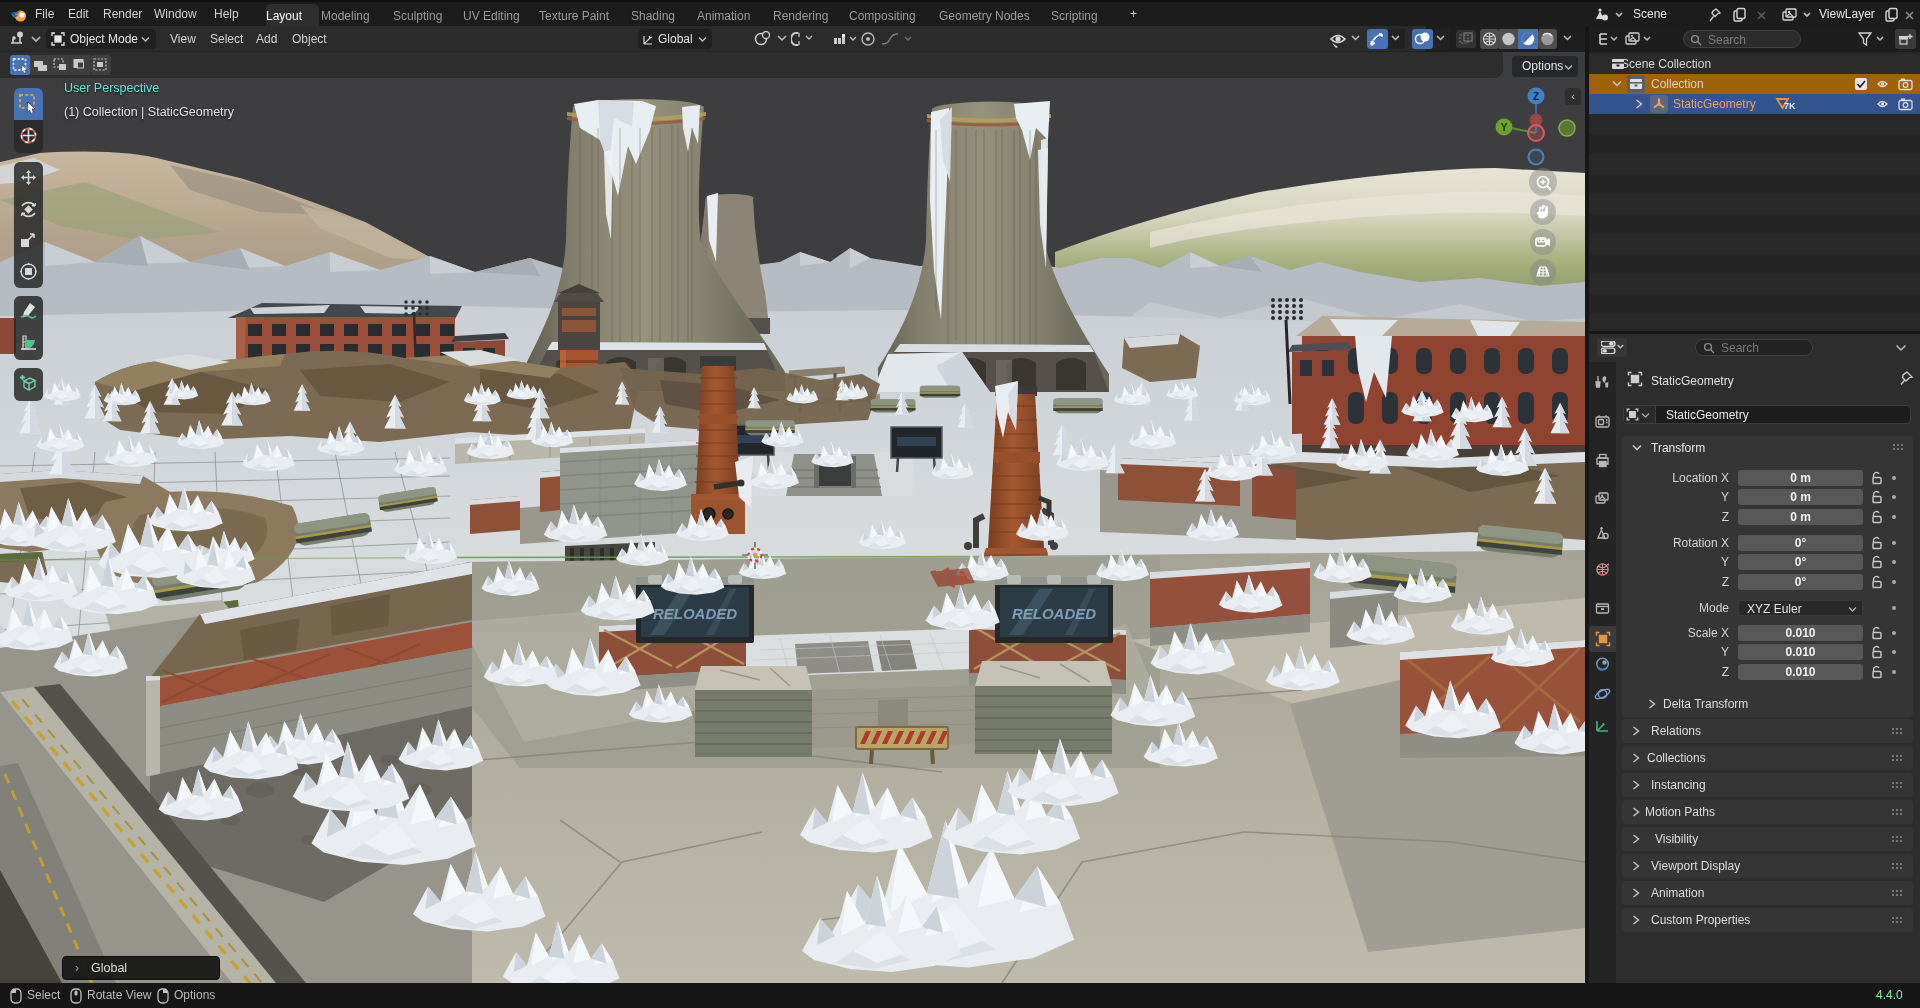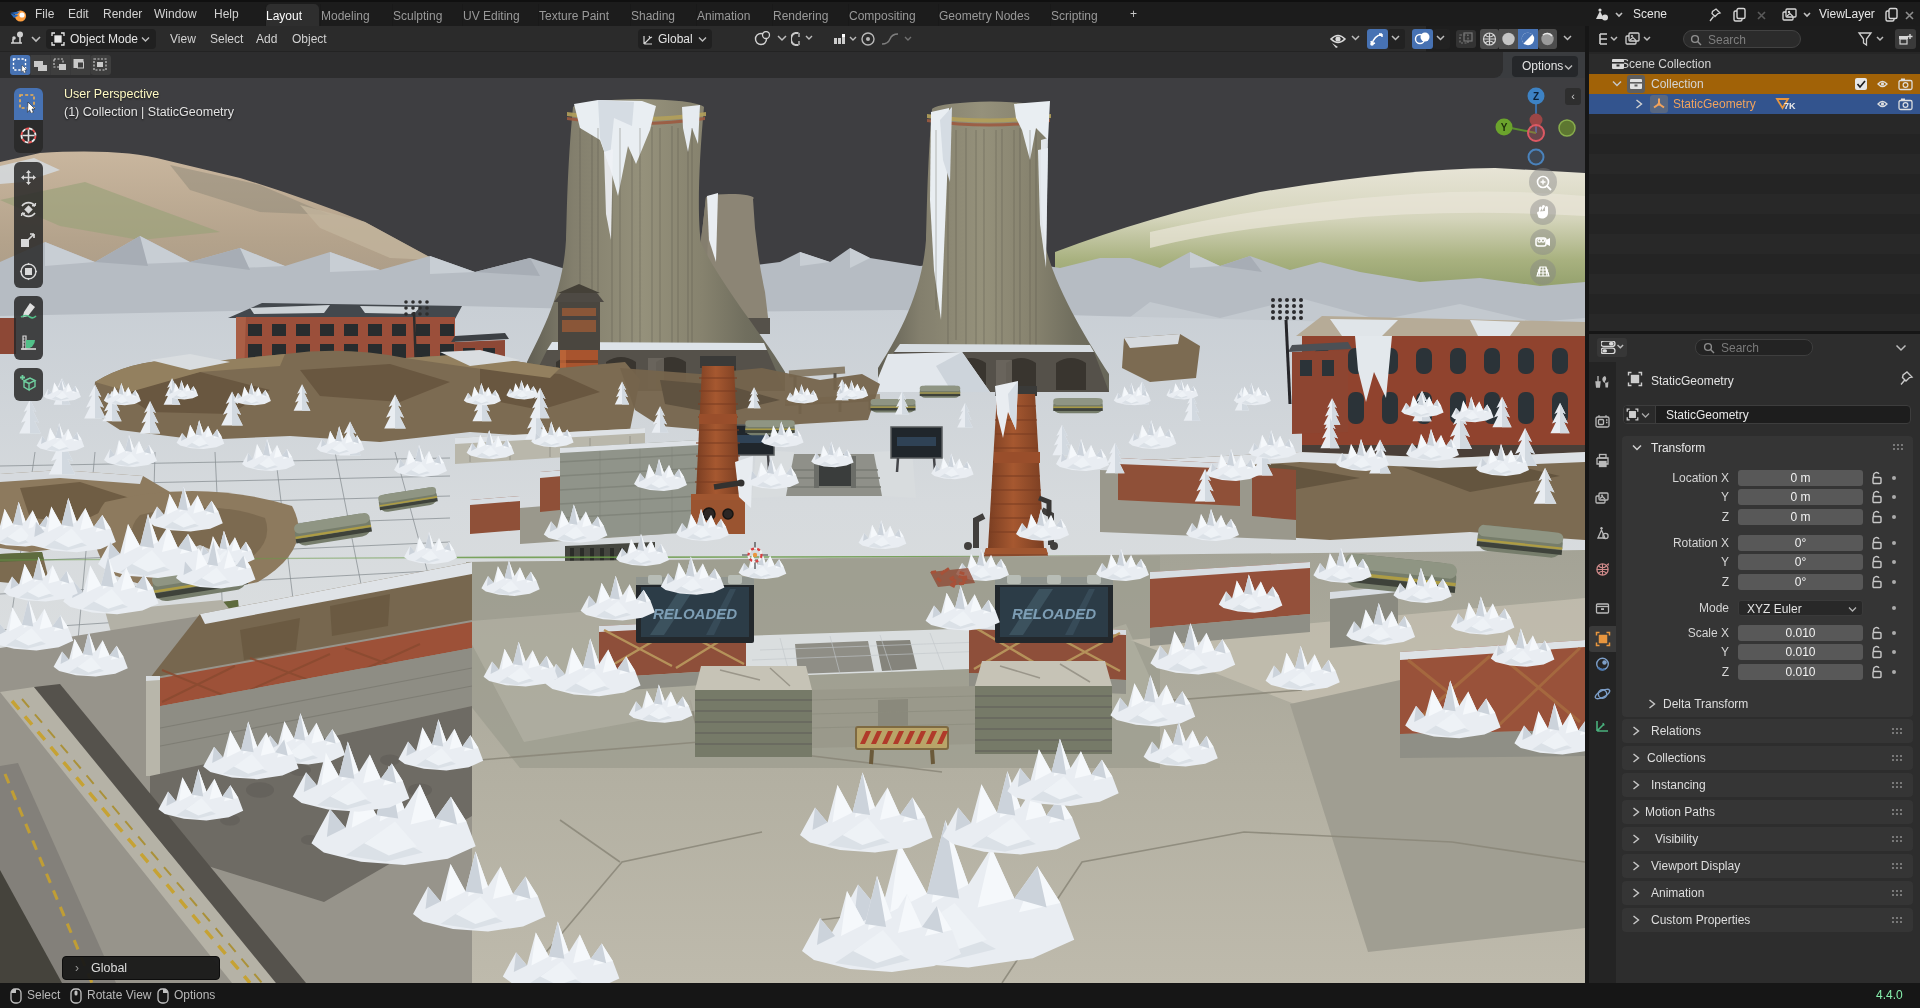--- a/index.html
+++ b/index.html
@@ -12,21 +12,21 @@
 .tab.active { background:#2e2e2e; color:#fcfcfc; border-radius:5px 5px 0 0; }
 #hdr2 { position:absolute; left:0; top:26px; width:1426px; height:26px; background:#2b2b2b; border-bottom:1px solid #232323;}
 #tset { position:absolute; left:0; top:52px; width:1503px; height:26px; background:#2d2d2e; border-radius:0 0 9px 0; }
 .hbtn { position:absolute; background:#202020; border-radius:4px; color:#e3e3e3; font-size:12px; }
 #viewport { position:absolute; left:0; top:78px; width:1585px; height:905px; background:#3d3d40; overflow:hidden; }
 #rpanel { position:absolute; left:1585px; top:26px; width:335px; height:957px; background:#161616; }
 #outliner { position:absolute; left:4px; top:0px; width:331px; height:305px; background:#262626; }
 #props { position:absolute; left:4px; top:308px; width:331px; height:649px; background:#2d2d2d; }
 #statusbar { position:absolute; left:0; top:983px; width:1920px; height:25px; background:#161616; color:#b8b8b8; font-size:12px; }
 .ol-row { position:absolute; left:0; width:331px; height:20px; line-height:20px; font-size:12px; color:#d4d4d4; }
-.field { position:absolute; background:#585858; border-radius:3px; height:16px; line-height:16px; font-size:12px; color:#f2f2f2; text-align:center; }
+.field { position:absolute; background:#585858; border-radius:3px; height:16px; line-height:16px; font-size:12px; color:#f2f2f2; text-align:center;font-weight:bold; }
 .plabel { position:absolute; height:16px; line-height:16px; font-size:12px; color:#d5d5d5; text-align:right; }
 .collhdr { position:absolute; left:1623px; background:#353535; border-radius:4px; height:24px; line-height:24px; font-size:12px; color:#dedede; width:291px; }
 svg text { font-family:"Liberation Sans",sans-serif; -webkit-font-smoothing:antialiased; }
 </style>
 </head>
 <body>
 <div id="viewport">
 <svg id="scene" width="1585" height="905" viewBox="0 78 1585 905" style="position:absolute;left:0;top:0">
 <defs>
 <linearGradient id="hillg" x1="0" y1="0" x2="0" y2="1">
@@ -672,21 +672,21 @@
  <path d="M4 16 V3 h3 v13 Z M4 6 h1.5 M4 9 h2 M4 12 h1.5" stroke="#d8d8d8" stroke-width="1.2" fill="none"></path>
  <path d="M7 16 a9 9 0 0 0 9-9 l-9 0 Z" fill="#52c089"></path>
  <path d="M2 16 h15" stroke="#d8d8d8" stroke-width="1.6"></path>
       </svg>
 <div class="abs" style="left:0;top:280px;width:29px;height:33px;background:rgba(40,40,40,.85);border-radius:6px"></div>
 <svg class="abs" style="left:4px;top:285px" width="21" height="21" viewBox="0 0 21 21">
  <path d="M6 8 l6-3 5 2.5 -6 3 Z M6 8 v6 l5 3 v-6.5 Z M17 7.5 v6 l-6 3.5" fill="none" stroke="#6fcf9f" stroke-width="1.4"></path>
  <path d="M4.5 2 v5 M2 4.5 h5" stroke="#6fcf9f" stroke-width="1.8"></path>
       </svg>
 </div>
-<div class="abs" style="left:64px;top:9px;font-size:12.5px;color:#fef9c3;text-shadow:0 1px 2px rgba(0,0,0,.75)">User Perspective</div>
+<div class="abs" style="left:64px;top:3px;font-size:12.5px;color:#5eead4;text-shadow:0 1px 2px rgba(0,0,0,.75)">User Perspective</div>
 <div class="abs" style="left:64px;top:27px;font-size:12.5px;color:#e4e4e4;text-shadow:0 1px 2px rgba(0,0,0,.75)">(1) Collection | StaticGeometry</div>
 <div class="abs" style="left:1565px;top:10px;width:16px;height:17px;background:#2e2e2e;border-radius:3px;color:#c9c9c9;font-size:11px;text-align:center;line-height:16px">‹</div>
 <svg class="abs" style="left:1492px;top:-2px" width="92" height="96" viewBox="0 0 92 96">
  <path d="M44 57 L44 22" stroke-width="2" stroke="#3c6ea5" fill="none"></path>
  <path d="M44 57 L14 51" stroke="#5a8e2f" stroke-width="2"></path>
  <circle cx="44" cy="20" r="8.5" fill="#3d82c4"></circle>
       <text x="44" y="24" font-size="10" font-weight="bold" fill="#0d2137" text-anchor="middle">Z</text>
  <circle cx="12" cy="51" r="8.5" fill="#6ba32c"></circle>
       <text x="12" y="55" font-size="10" font-weight="bold" fill="#1d2e0a" text-anchor="middle">Y</text>
  <circle cx="44" cy="44" r="6.5" fill="#9c4646"></circle>

